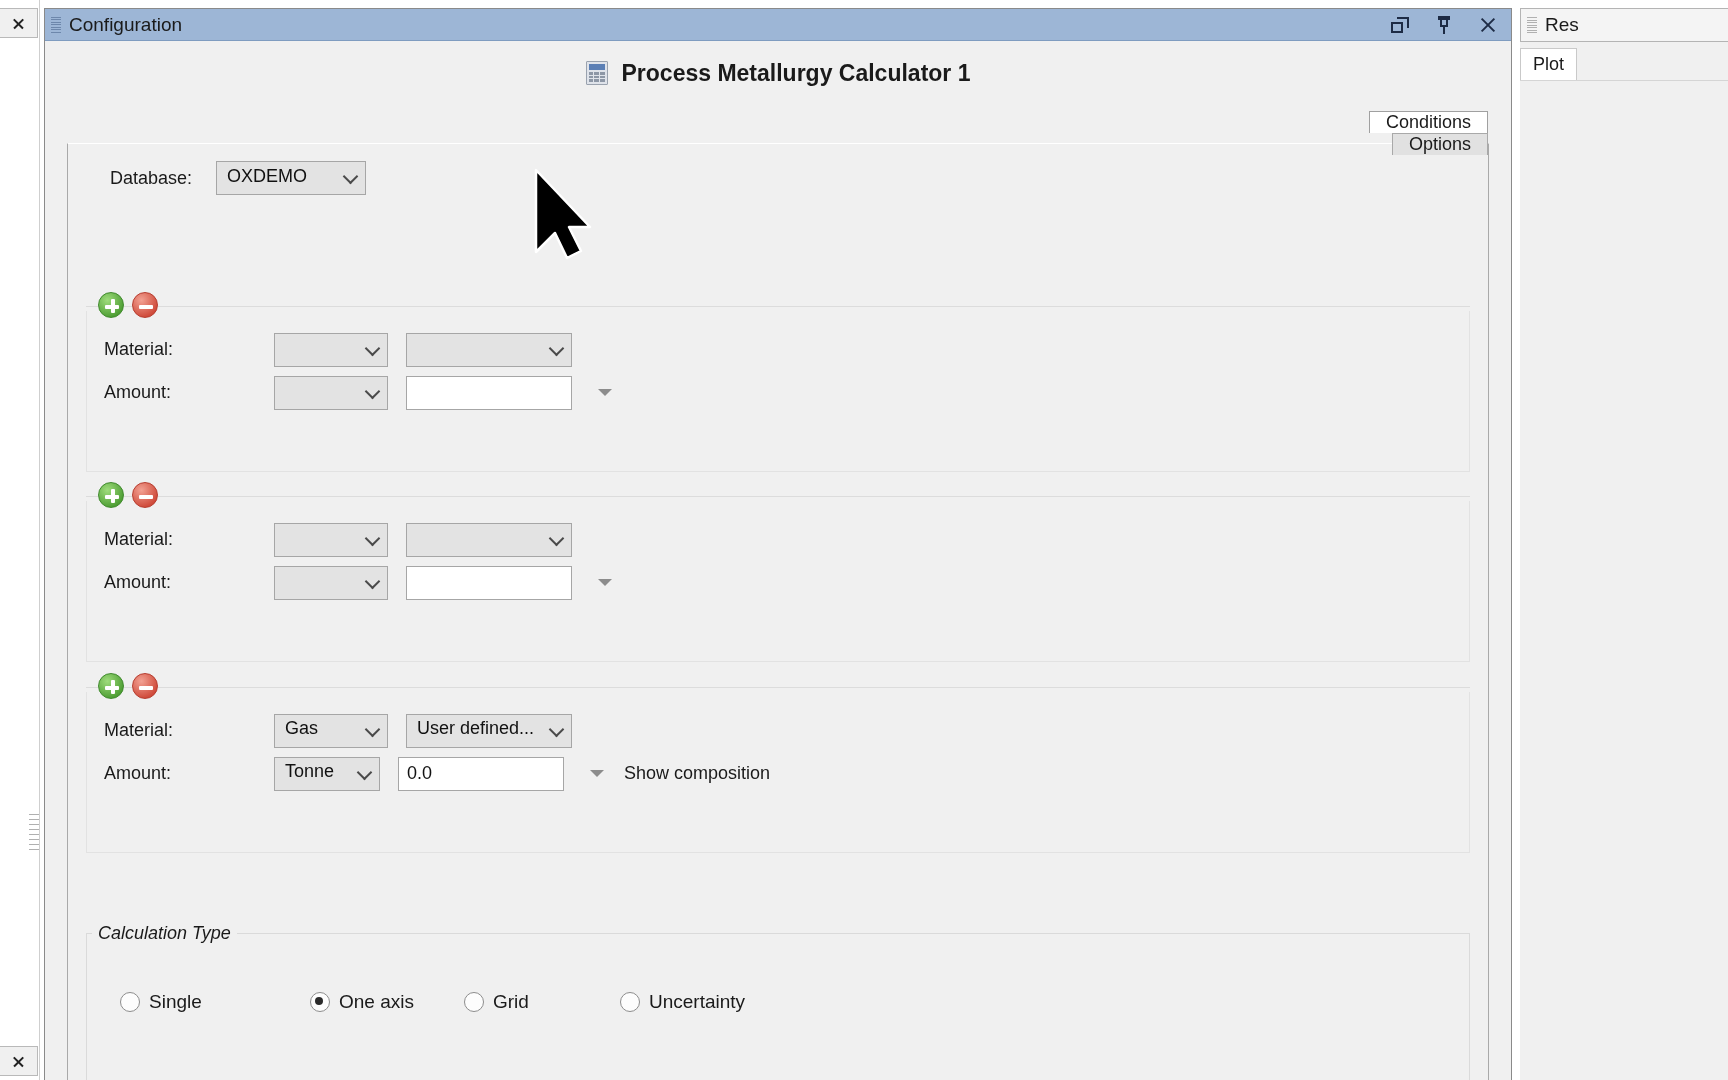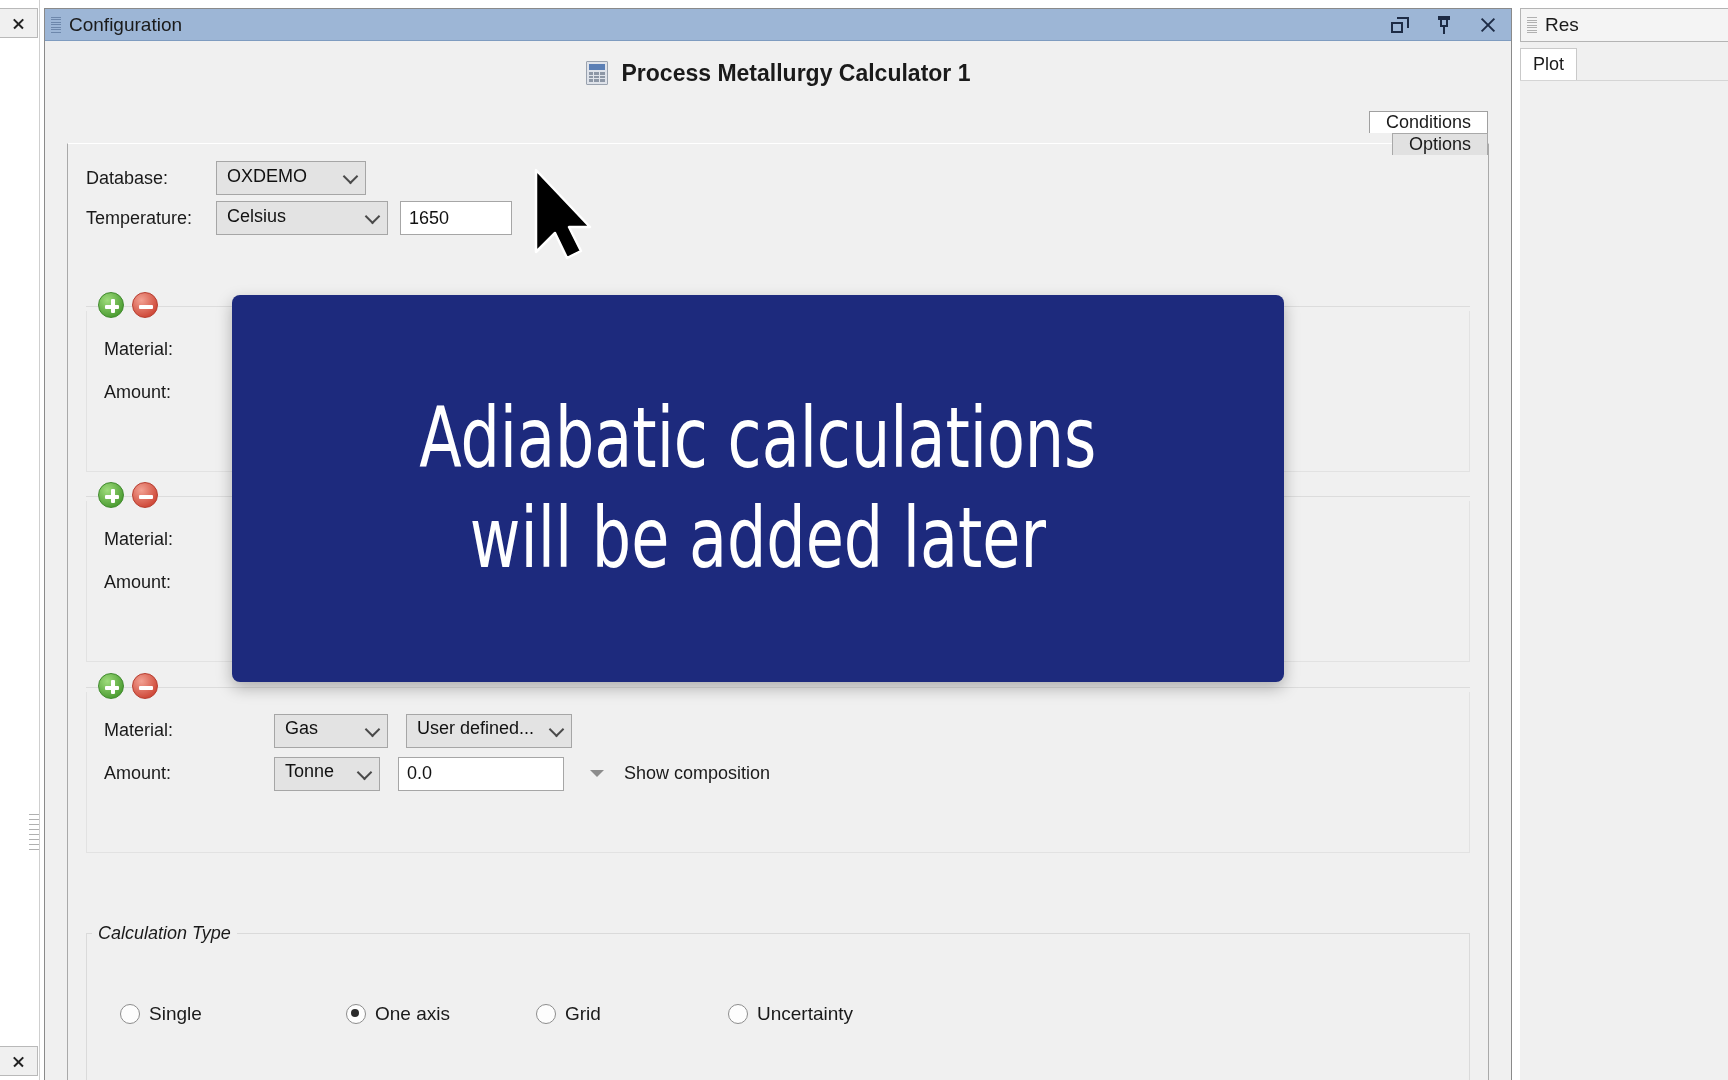--- a/index.html
+++ b/index.html
@@ -108,21 +108,21 @@
   }
   .tab.active { background: #ffffff; height: 33px; border-color: #a0a0a0; }
 
   .tabcontent {
     position: absolute; left: 0; right: 0; top: 32px; bottom: 0;
     background: #f0f0f0; border: 1px solid #a9a9a9; border-top: 1px solid #ffffff;
     overflow: hidden;
   }
 
   
-  .form-top { padding: 14px 0 0 18px; }
+  .form-top { padding: 14px 0 0 18px; text-align: center; }
   .frow { display: flex; align-items: center; height: 40px; }
   .flabel { font-size: 18px; color: #1a1a1a; width: 130px; }
 
   .combo {
     height: 34px; background: #e3e3e3; border: 1px solid #a6a6a6;
     display: flex; align-items: center; position: relative;
     padding: 0 26px 4px 10px; font-size: 18px; color: #111;
   }
   .combo .chev {
     position: absolute; right: 9px; top: 50%; width: 11px; height: 11px;
@@ -153,21 +153,21 @@
   .tri { width: 0; height: 0; border-left: 7px solid transparent; border-right: 7px solid transparent; border-top: 7px solid #8c8c8c; }
 
   
   .calctype { position: absolute; left: 18px; right: 18px; bottom: 0; height: 150px; }
   .ct-legend {
     position: absolute; left: 6px; top: 0; font-size: 18px; font-style: italic;
     color: #1a1a1a; background: #f0f0f0; padding: 0 6px; transform: translateY(-50%);
     z-index: 2;
   }
   .ct-frame { position: absolute; left: 0; right: 0; top: 0; bottom: 0; border: 1px solid #dadada; border-bottom:none; }
-  .ct-row { position: absolute; left: 34px; right: 0; top: 70px; display: flex; align-items: flex-start; gap: 36px; }
+  .ct-row { position: absolute; left: 34px; right: 0; top: 58px; display: flex; align-items: flex-start; }
   .radio-item { display: flex; align-items: center; gap: 9px; font-size: 19px; color: #1a1a1a; }
   .radio {
     width: 20px; height: 20px; border-radius: 50%;
     background: #fdfdfd; border: 1.5px solid #8d8d8d; position: relative; flex: none;
   }
   .radio.on::after {
     content:""; position:absolute; left:4px; top:4px; width:8px; height:8px;
     border-radius:50%; background:#2b2b2b;
   }
 
@@ -303,30 +303,20 @@
         <div class="tabcontent">
 
           <div class="form-top">
             <div class="frow">
               <span class="flabel">Database:</span>
               <span class="combo" style="width:150px">
                 <span>OXDEMO</span>
                 <span class="chev"></span>
               </span>
             </div>
-            <div class="frow">
-              <span class="flabel">Temperature:</span>
-              <span class="combo" style="width:172px">
-                <span>Celsius</span>
-                <span class="chev"></span>
-              </span>
-              <span class="tfield" style="width:112px; margin-left:12px">
-                <span>1650</span>
-              </span>
-            </div>
           </div>
 
           <div class="mat-group" style="top:162px; height:166px;">
             <div class="mat-sep"></div>
             <div class="mat-box"></div>
             <div class="mat-btns">
               <span class="rbtn add"></span>
               <span class="rbtn rem"></span>
             </div>
             <div class="mat-rows">
@@ -472,24 +462,20 @@
       <span class="rp-title">Res</span>
     </div>
     <div class="rp-tabstrip">
       <div class="rp-tab">
         <span>Plot</span>
       </div>
     </div>
     <div class="rp-body"></div>
   </div>
 
-  <div class="overlay">
-    <div class="overlay-text">Adiabatic calculations
-will be added later</div>
-  </div>
 
   <div class="cursor">
     <svg width="58" height="92" viewBox="0 0 58 92" xmlns="http://www.w3.org/2000/svg">
       <path d="M2,2 L2,84 L21,65 L33,90 L47,83 L35,59 L56,59 Z" fill="#000000" stroke="#ffffff" stroke-width="2.5" stroke-linejoin="round"></path>
     </svg>
   </div>
 
 </div>
 
 </body></html>

